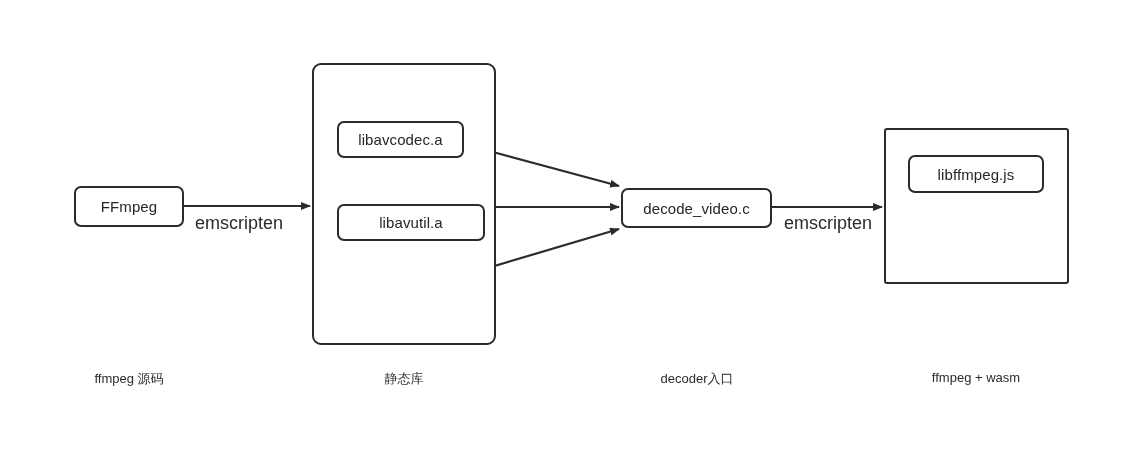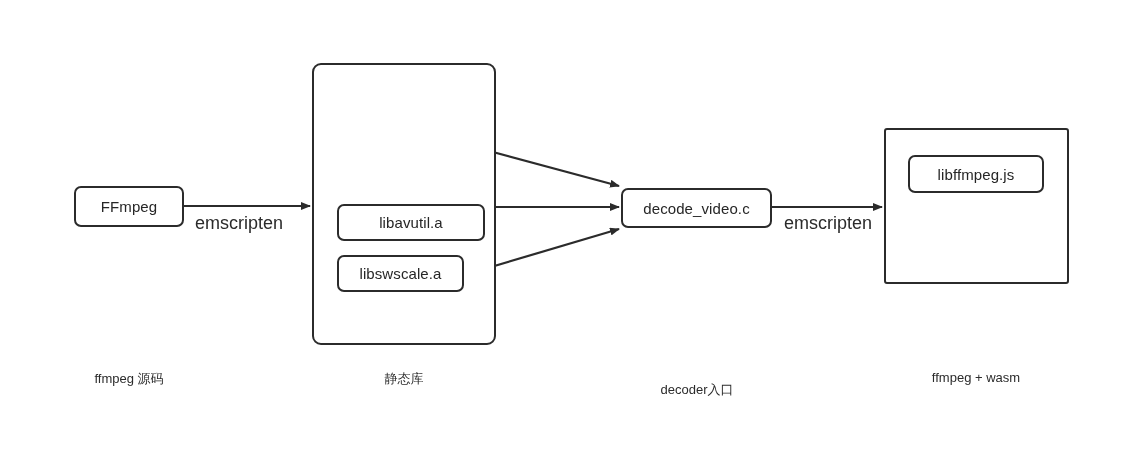--- a/index.html
+++ b/index.html
@@ -85,38 +85,38 @@
 
     <line x1="772" y1="207" x2="882" y2="207" stroke="#2b2b2b" stroke-width="2.2" marker-end="url(#arrowhead)"></line>
   </svg>
 
   <div class="node rounded" style="left:74px; top:186px; width:110px; height:41px;">
     <span>FFmpeg</span>
   </div>
 
   <div class="group" style="left:312px; top:63px; width:184px; height:282px;">
   </div>
+  <div class="node rounded" style="left:337px; top:121px; width:127px; height:37px;">
+    <span>libavcodec.a</span>
+  </div>
   <div class="node rounded" style="left:337px; top:204px; width:148px; height:37px;">
     <span>libavutil.a</span>
-  </div>
-  <div class="node rounded" style="left:337px; top:255px; width:127px; height:37px;">
-    <span>libswscale.a</span>
   </div>
 
   <div class="node rounded" style="left:621px; top:188px; width:151px; height:40px;">
     <span>decode_video.c</span>
   </div>
 
   <div class="group group-square" style="left:884px; top:128px; width:185px; height:156px;">
   </div>
   <div class="node rounded" style="left:908px; top:155px; width:136px; height:38px;">
     <span>libffmpeg.js</span>
   </div>
 
   <div class="edge-label" style="left:195px; top:213px;">emscripten</div>
   <div class="edge-label" style="left:784px; top:213px;">emscripten</div>
 
   <div class="caption" style="left:129px; top:370px;">ffmpeg 源码</div>
   <div class="caption" style="left:404px; top:370px;">静态库</div>
-  <div class="caption" style="left:697px; top:370px;margin-top:11px;">decoder入口</div>
+  <div class="caption" style="left:697px; top:370px;">decoder入口</div>
   <div class="caption" style="left:976px; top:370px;text-align:right;">ffmpeg + wasm</div>
 
 </div>
 
 </body></html>

